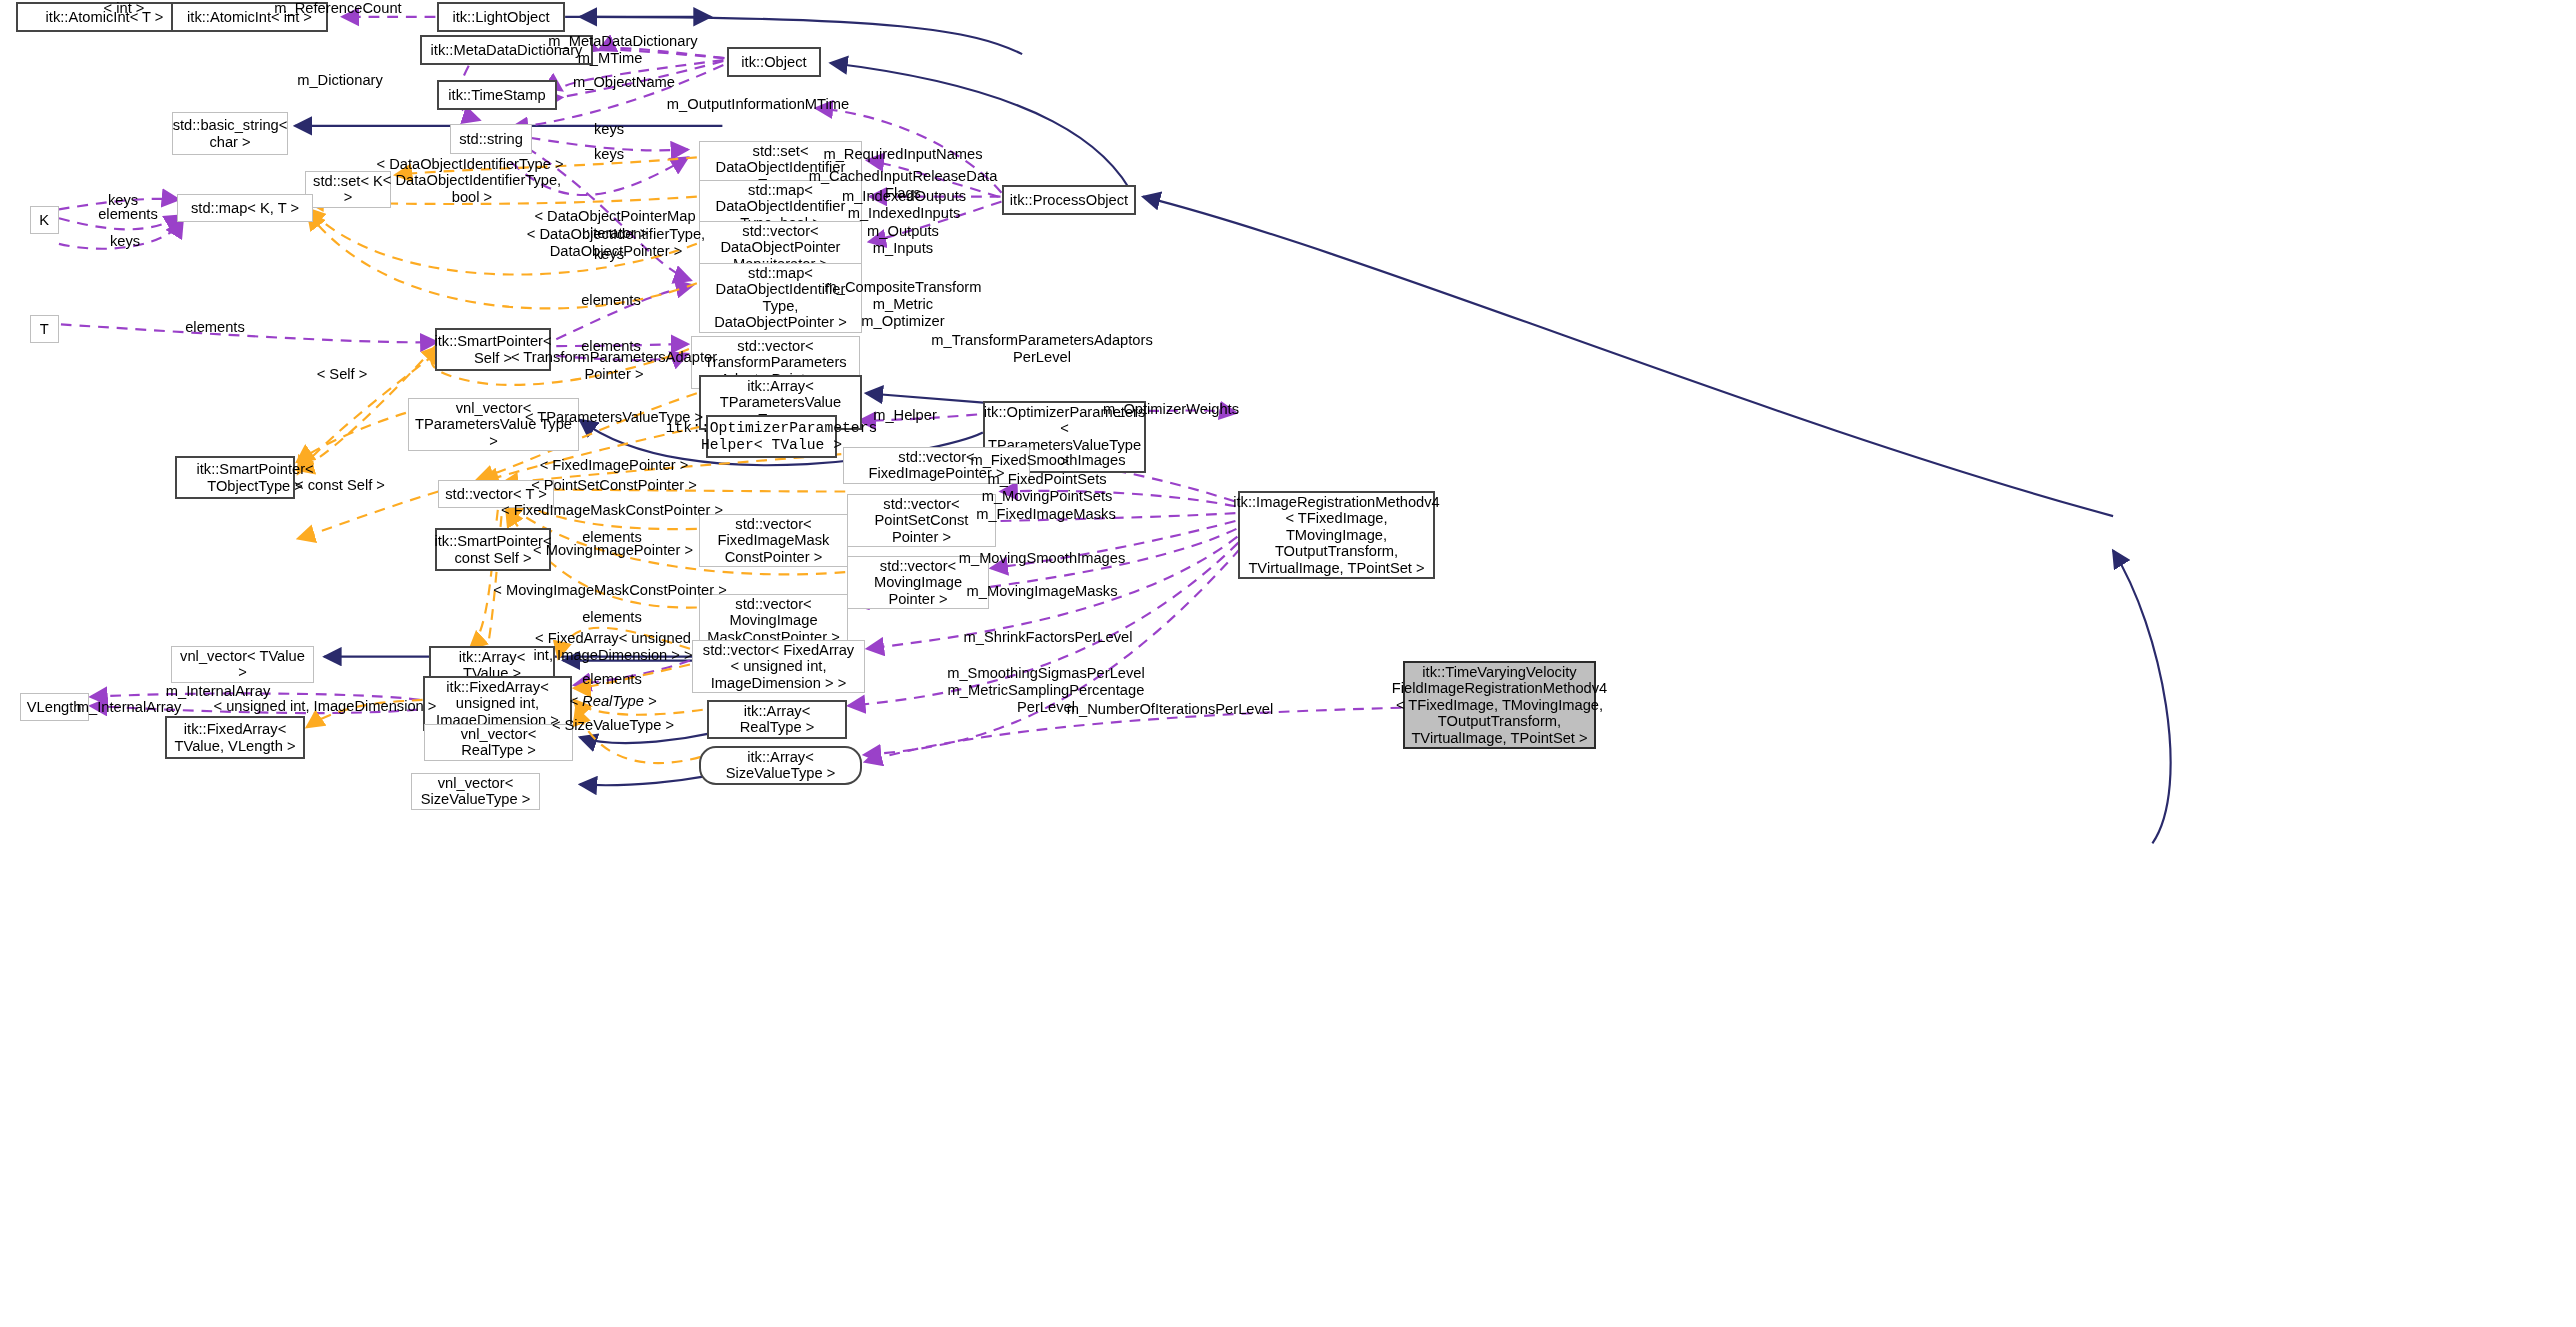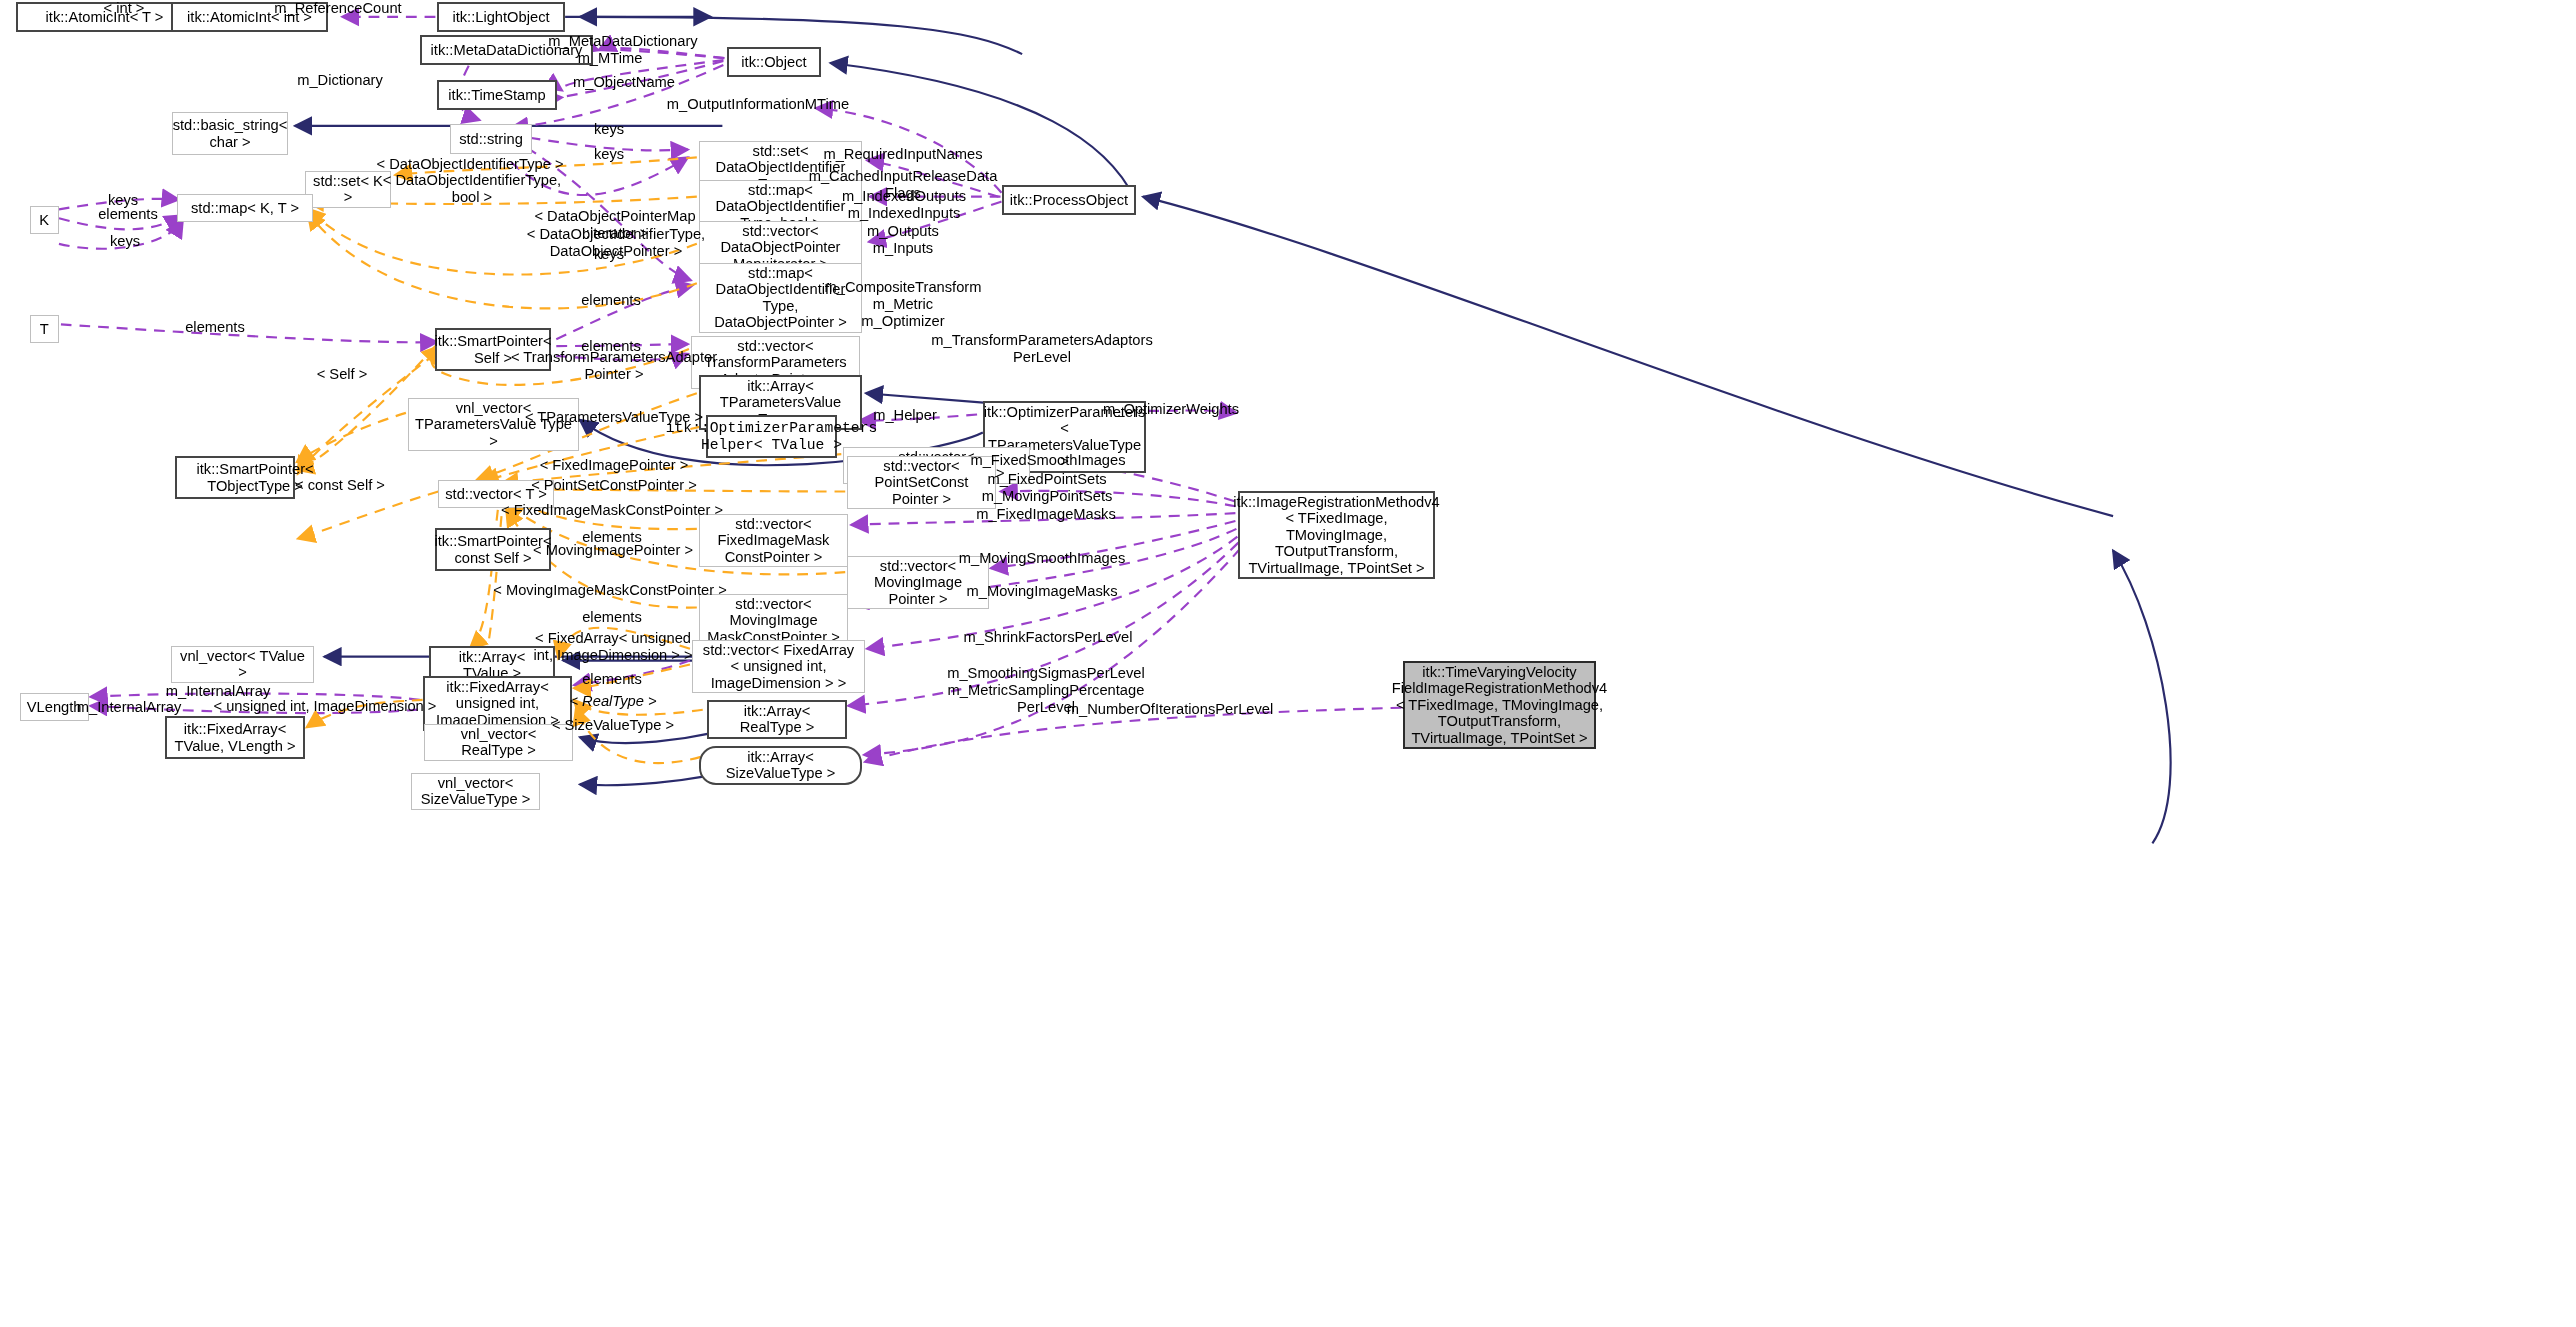--- a/index.html
+++ b/index.html
@@ -152,21 +152,21 @@
 Type &gt;</div>
       <div class="node thin" style="left: 408px; top: 398px; width: 171px; min-height: 43px;">vnl_vector&lt; TParametersValue
 Type &gt;</div>
       <div class="node bold" style="left: 983px; top: 401px; width: 163px; min-height: 43px;">itk::OptimizerParameters
 &lt; TParametersValueType &gt;</div>
       <div class="node bold" style="left: 706px; top: 415px; width: 131px; min-height: 43px; font-family: Liberation Mono, monospace;">itk::OptimizerParameters
 Helper&lt; TValue &gt;</div>
       <div class="node thin" style="left: 843px; top: 447px; width: 187px; min-height: 27.5px;">std::vector&lt; FixedImagePointer &gt;</div>
       <div class="node bold" style="left: 175px; top: 456px; width: 120px; min-height: 43px; padding-left: 44px;">itk::SmartPointer&lt;
 TObjectType &gt;</div>
-      <div class="node thin" style="left: 847px; top: 456px; width: 149px; min-height: 43px;">std::vector&lt; PointSetConst
+      <div class="node thin" style="left: 847px; top: 494px; width: 149px; min-height: 43px;">std::vector&lt; PointSetConst
 Pointer &gt;</div>
       <div class="node thin" style="left: 438px; top: 480px; width: 116px; min-height: 27.5px;">std::vector&lt; T &gt;</div>
       <div class="node thin" style="left: 699px; top: 514px; width: 149px; min-height: 43px;">std::vector&lt; FixedImageMask
 ConstPointer &gt;</div>
       <div class="node bold" style="left: 435px; top: 528px; width: 116px; min-height: 43px;">itk::SmartPointer&lt;
 const Self &gt;</div>
       <div class="node thin" style="left: 847px; top: 556px; width: 142px; min-height: 43px;">std::vector&lt; MovingImage
 Pointer &gt;</div>
       <div class="node thin" style="left: 699px; top: 594px; width: 149px; min-height: 43px;">std::vector&lt; MovingImage
 MaskConstPointer &gt;</div>

